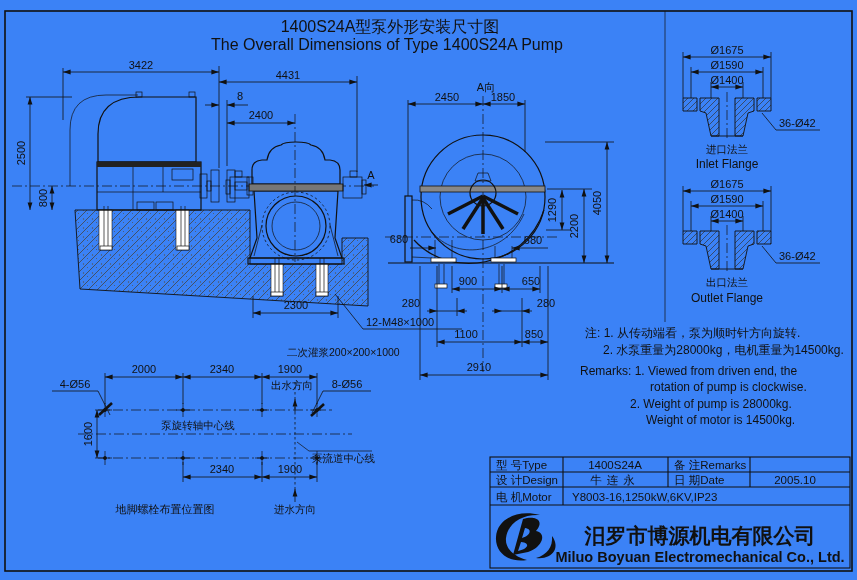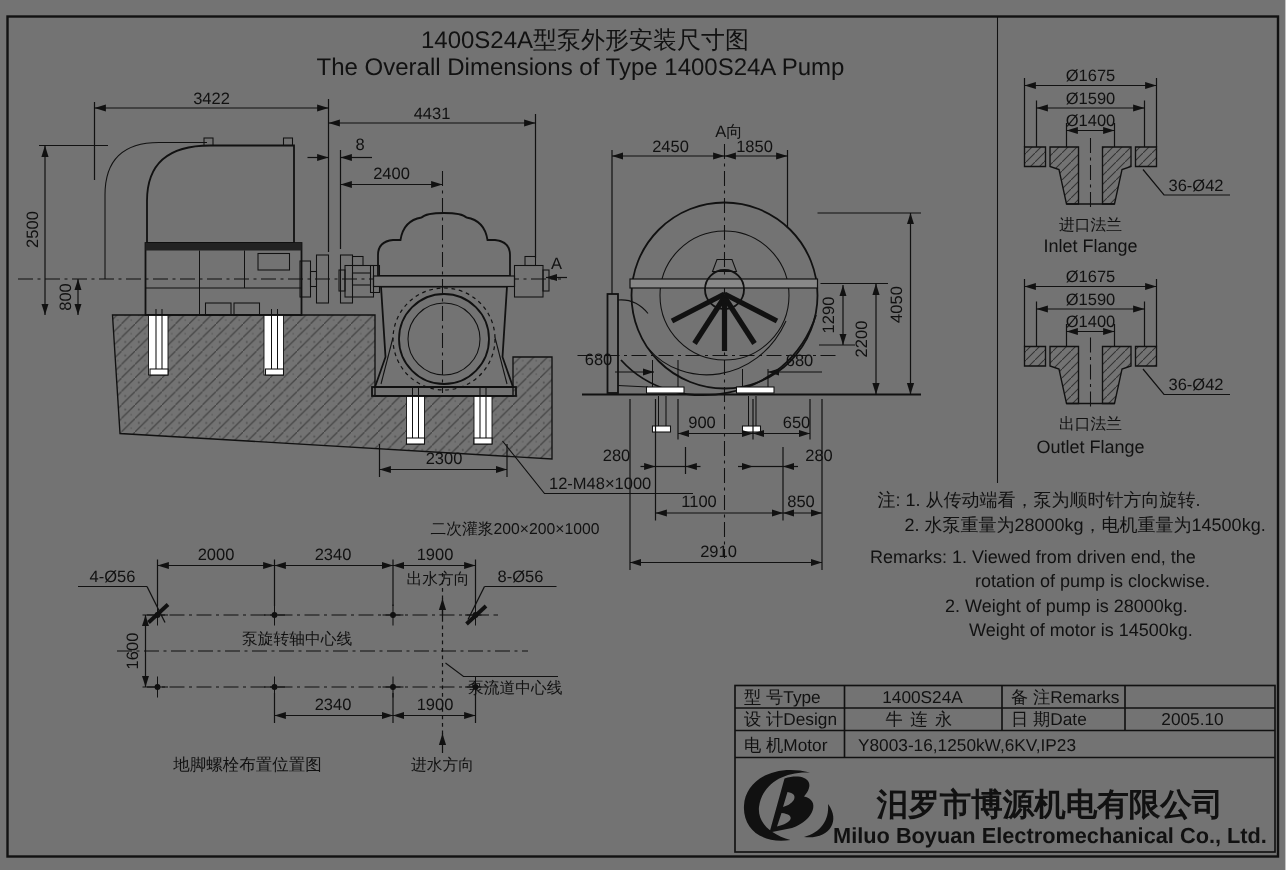--- a/index.html
+++ b/index.html
@@ -1,16 +1,16 @@
 <!DOCTYPE html>
 <html><head>
 <meta charset="utf-8">
 <style>
   html,body{margin:0;padding:0;background:#fff;}
-  .sheet{width:857px;height:580px;position:relative;background:#737373;}
+  .sheet{width:857px;height:580px;position:relative;background:#3b82f6;}
   svg{display:block;}
   text{font-family:"Liberation Sans","DejaVu Sans",sans-serif;fill:#111;}
   .dimtxt{font-size:11px;}
   .smtxt{font-size:10.5px;}
   .bigtxt{font-size:16px;}
   .notetxt{font-size:12px;}
   .tbltxt{font-size:11.5px;}
   .spaced{letter-spacing:5px;}
   .ln{stroke:#111;stroke-width:1.2;fill:none;}
   .th{stroke:#111;stroke-width:0.7;fill:none;}

